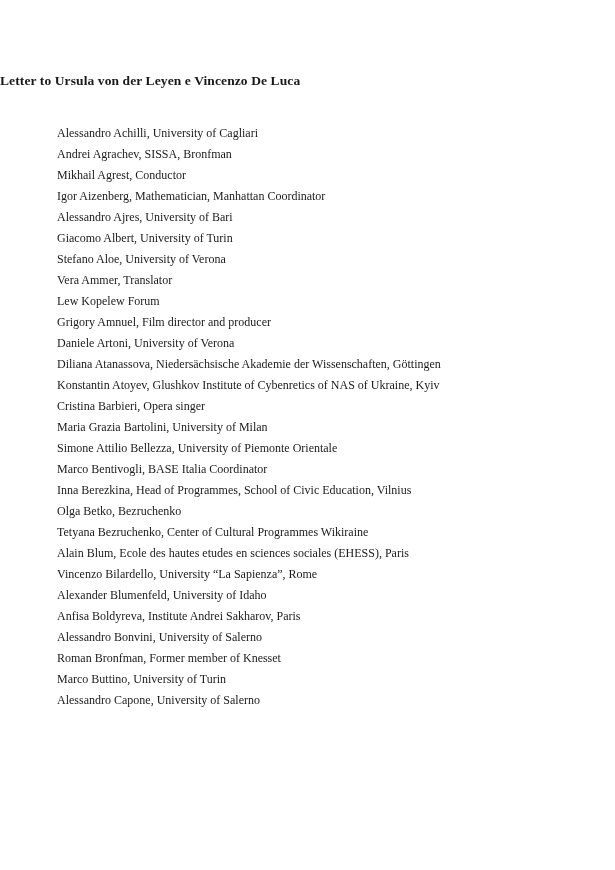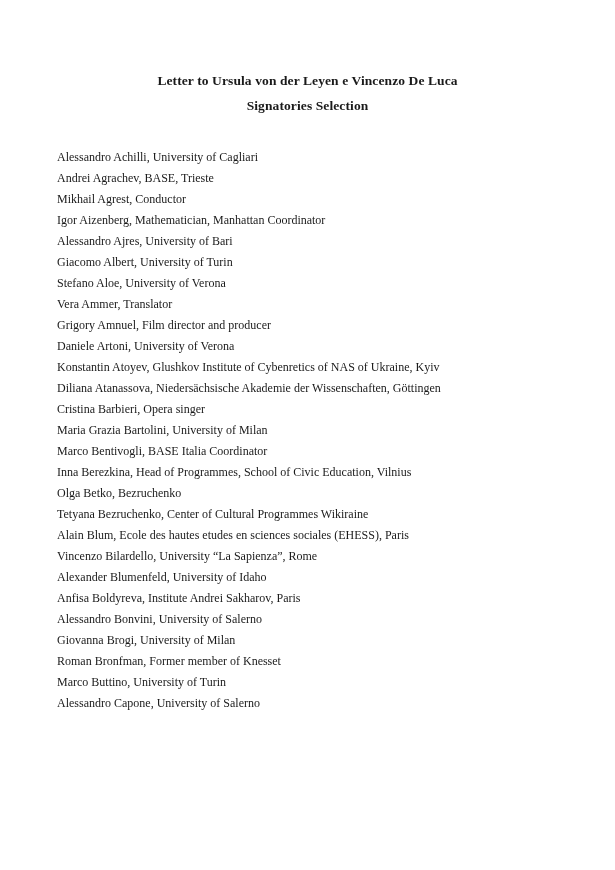--- a/index.html
+++ b/index.html
@@ -11,21 +11,21 @@
     position: relative;
     width: 615px;
     height: 870px;
     background: #ffffff;
     overflow: hidden;
     font-family: "Liberation Serif", "DejaVu Serif", serif;
     color: #1a1a1a;
   }
   .doc-header {
     padding-top: 69px;
-    text-align: center;
+    text-align: left;
   }
   .doc-header .hline {
     font-size: 13.5px;
     font-weight: bold;
     line-height: 24.5px;
     letter-spacing: 0.1px;
   }
   .signatory-list {
     margin-top: 29px;
     margin-left: 57px;
@@ -36,44 +36,44 @@
     line-height: 21px;
     white-space: nowrap;
   }
 </style>
 </head>
 <body>
 
 <div class="page">
   <div class="doc-header">
     <div class="hline">Letter to Ursula von der Leyen e Vincenzo De Luca</div>
-    <div class="hline">Signatories Selection</div>
   </div>
   <div class="signatory-list">
       <div class="signatory-line">Alessandro Achilli, University of Cagliari</div>
-      <div class="signatory-line">Andrei Agrachev, BASE, Trieste</div>
+      <div class="signatory-line">Andrei Agrachev, SISSA, Bronfman</div>
       <div class="signatory-line">Mikhail Agrest, Conductor</div>
       <div class="signatory-line">Igor Aizenberg, Mathematician, Manhattan Coordinator</div>
       <div class="signatory-line">Alessandro Ajres, University of Bari</div>
       <div class="signatory-line">Giacomo Albert, University of Turin</div>
       <div class="signatory-line">Stefano Aloe, University of Verona</div>
       <div class="signatory-line">Vera Ammer, Translator</div>
+      <div class="signatory-line">Lew Kopelew Forum</div>
       <div class="signatory-line">Grigory Amnuel, Film director and producer</div>
       <div class="signatory-line">Daniele Artoni, University of Verona</div>
+      <div class="signatory-line">Diliana Atanassova, Niedersächsische Akademie der Wissenschaften, Göttingen</div>
       <div class="signatory-line">Konstantin Atoyev, Glushkov Institute of Cybenretics of NAS of Ukraine, Kyiv</div>
-      <div class="signatory-line">Diliana Atanassova, Niedersächsische Akademie der Wissenschaften, Göttingen</div>
       <div class="signatory-line">Cristina Barbieri, Opera singer</div>
       <div class="signatory-line">Maria Grazia Bartolini, University of Milan</div>
+      <div class="signatory-line">Simone Attilio Bellezza, University of Piemonte Orientale</div>
       <div class="signatory-line">Marco Bentivogli, BASE Italia Coordinator</div>
       <div class="signatory-line">Inna Berezkina, Head of Programmes, School of Civic Education, Vilnius</div>
       <div class="signatory-line">Olga Betko, Bezruchenko</div>
       <div class="signatory-line">Tetyana Bezruchenko, Center of Cultural Programmes Wikiraine</div>
       <div class="signatory-line">Alain Blum, Ecole des hautes etudes en sciences sociales (EHESS), Paris</div>
       <div class="signatory-line">Vincenzo Bilardello, University “La Sapienza”, Rome</div>
       <div class="signatory-line">Alexander Blumenfeld, University of Idaho</div>
       <div class="signatory-line">Anfisa Boldyreva, Institute Andrei Sakharov, Paris</div>
       <div class="signatory-line">Alessandro Bonvini, University of Salerno</div>
-      <div class="signatory-line">Giovanna Brogi, University of Milan</div>
       <div class="signatory-line">Roman Bronfman, Former member of Knesset</div>
       <div class="signatory-line">Marco Buttino, University of Turin</div>
       <div class="signatory-line">Alessandro Capone, University of Salerno</div>
     </div>
 </div>
 
 </body></html>

